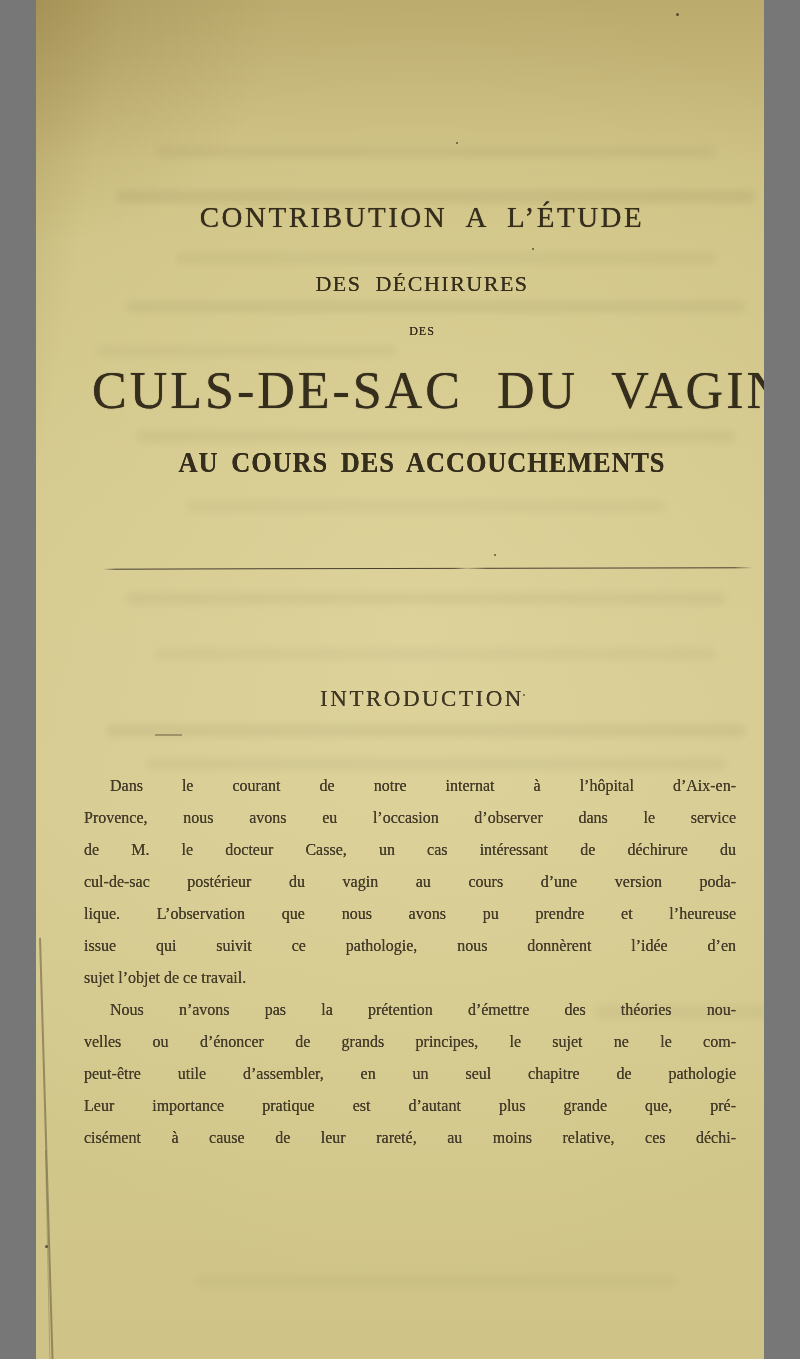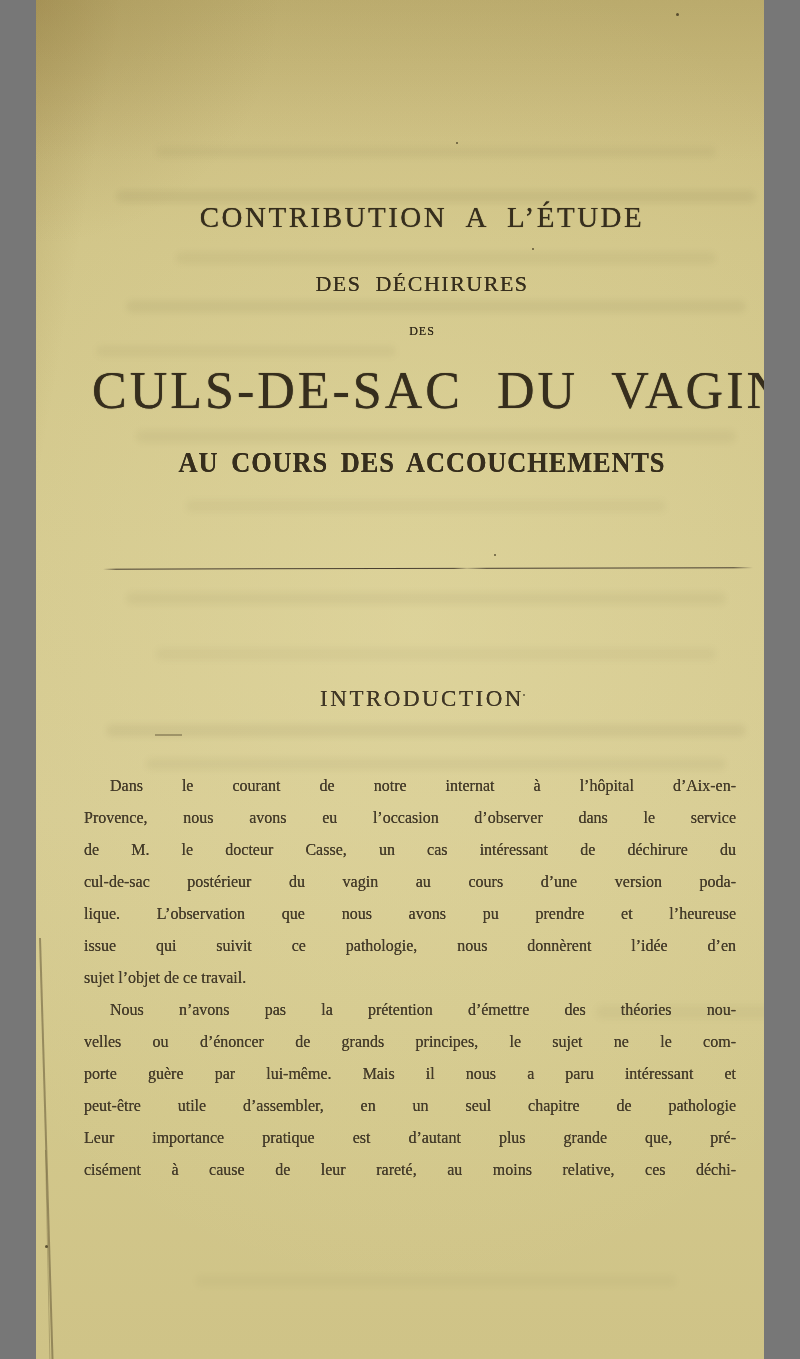--- a/index.html
+++ b/index.html
@@ -160,20 +160,19 @@
         <div class="tline">Provence, nous avons eu l’occasion d’observer dans le service</div>
         <div class="tline">de M. le docteur Casse, un cas intéressant de déchirure du</div>
         <div class="tline">cul-de-sac postérieur du vagin au cours d’une version poda-</div>
         <div class="tline">lique. L’observation que nous avons pu prendre et l’heureuse</div>
         <div class="tline">issue qui suivit ce pathologie, nous donnèrent l’idée d’en</div>
         <div class="tline lastline">sujet l’objet de ce travail.</div>
       </div>
     <div class="para">
         <div class="tline indent">Nous n’avons pas la prétention d’émettre des théories nou-</div>
         <div class="tline">velles ou d’énoncer de grands principes, le sujet ne le com-</div>
-        <div class="tline">porte guère par lui-même. Mais il nous a paru intéressant et</div>
         <div class="tline">peut-être utile d’assembler, en un seul chapitre de pathologie</div>
         <div class="tline">Leur importance pratique est d’autant plus grande que, pré-</div>
         <div class="tline">cisément à cause de leur rareté, au moins relative, ces déchi-</div>
       </div>
   </div>
 
 </div>
 
 </body></html>

